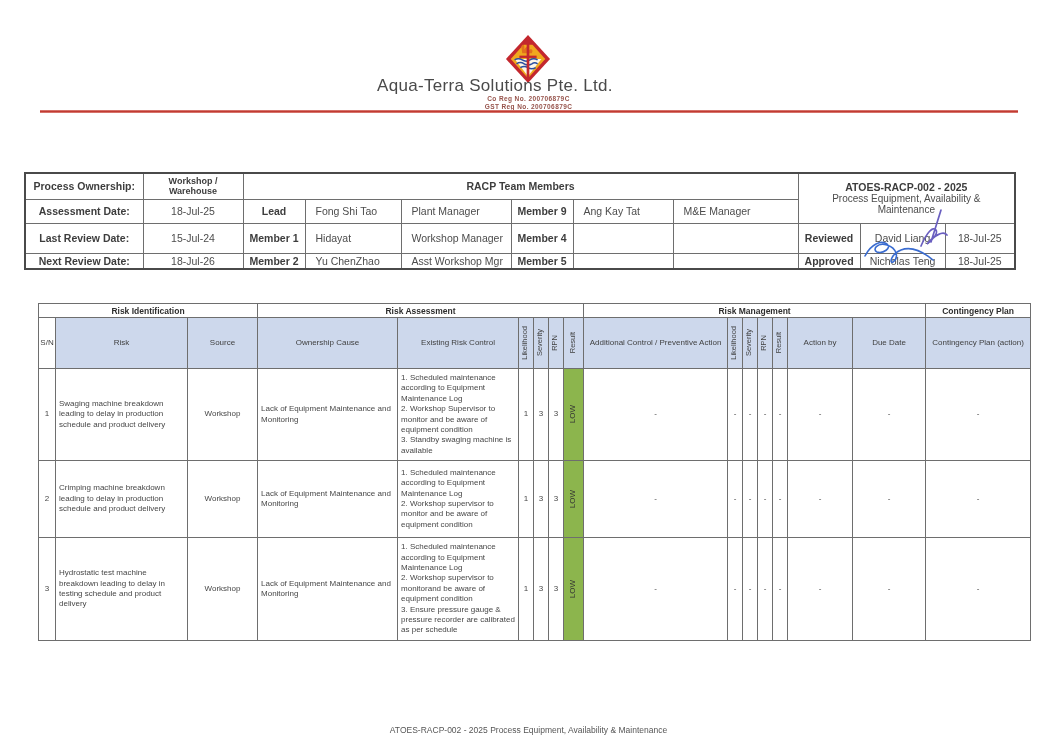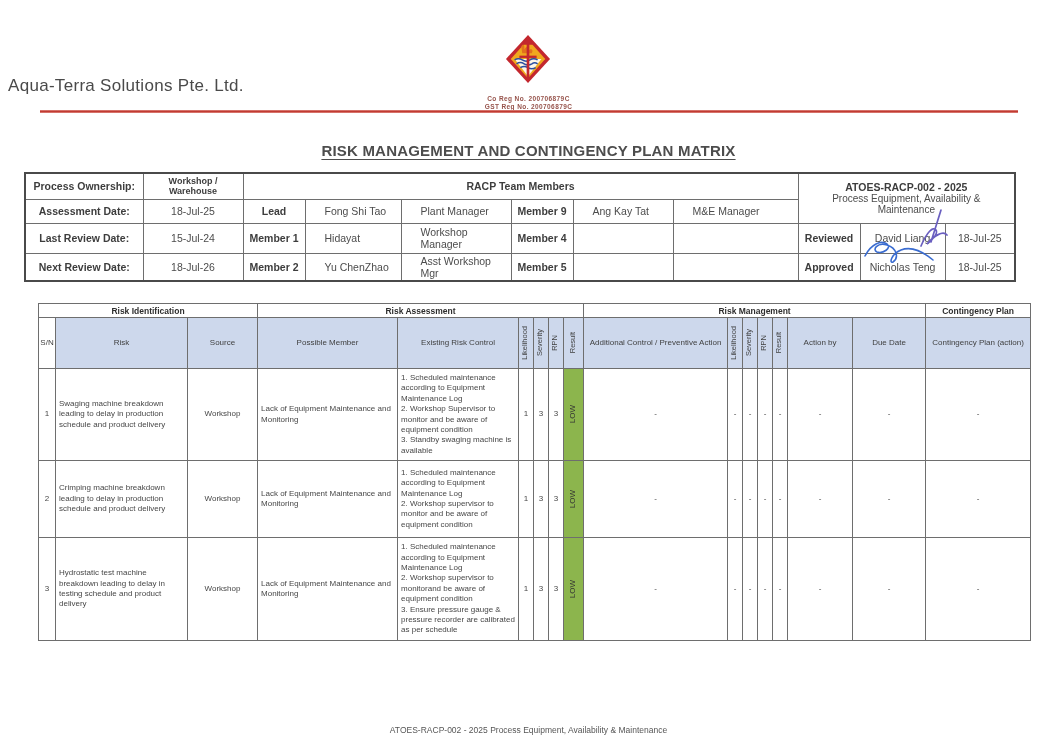--- a/index.html
+++ b/index.html
@@ -1,38 +1,38 @@
 <!DOCTYPE html>
 <html><head>
 <meta charset="utf-8">
 <style>
   html,body{margin:0;padding:0;background:#e9e9e9;}
   #page{position:relative;width:1057px;height:747px;background:#ffffff;overflow:hidden;
         font-family:"Liberation Sans",sans-serif;color:#3d3d3d;}
   
   #logo{position:absolute;left:505px;top:34px;width:46px;height:50px;}
-  #company-name{position:absolute;left:8px;top:76px;width:958px;text-align:left;
+  #company-name{position:absolute;left:16px;top:76px;width:958px;text-align:center;
         font-size:17px;color:#4a4a4a;letter-spacing:.3px;}
   .reg-line{position:absolute;left:0;width:1057px;text-align:center;
         font-size:6.5px;font-weight:bold;color:#96524a;letter-spacing:.4px;}
   #reg1{top:95px}#reg2{top:103px}
   #red-rule{position:absolute;left:40px;top:110px;width:978px;height:3px;
         background:linear-gradient(#e08b84,#c13b32,#e08b84);}
   #doc-title{position:absolute;left:0;top:142px;width:1057px;text-align:center;
         font-size:15px;font-weight:bold;color:#4d4d4d;text-decoration:underline;
         text-underline-offset:3px;letter-spacing:.2px;}
   
   table{border-collapse:collapse;table-layout:fixed;}
   td,th{border:1px solid #6e6e6e;overflow:visible;}
   
   #info-table{position:absolute;left:24px;top:172px;width:990px;border:2px solid #4a4a4a;}
   #info-table td{font-size:10.5px;padding:1px 4px;vertical-align:middle;}
   #info-table .lbl{font-weight:bold;text-align:center;}
   #info-table .val{text-align:center;color:#4c4c4c;}
-  #info-table .name{text-align:left;color:#4c4c4c;padding-left:19px;}
+  #info-table .name{text-align:left;color:#4c4c4c;padding-left:10px;}
   #info-table .small-bold{font-weight:bold;font-size:9px;text-align:center;}
   #info-table .sig-cell{position:relative;text-align:center;color:#4c4c4c;}
   .doc-code-line1{font-weight:bold;font-size:10.5px;text-align:center;}
   .doc-code-line2{font-size:10px;text-align:center;color:#4c4c4c;}
   .sig-svg{position:absolute;pointer-events:none;}
   
   #matrix-table{position:absolute;left:38px;top:303px;width:992px;border:1.5px solid #4a4a4a;}
   #matrix-table th{font-size:8.5px;font-weight:bold;color:#2e2e2e;padding:0;height:13px;background:#fff;}
   #matrix-table .colhead{background:#cdd8ec;font-weight:normal;font-size:8px;color:#3f3f3f;
         text-align:center;vertical-align:middle;height:48px;padding:1px;}
@@ -64,21 +64,20 @@
     <path d="M16,35 q4,-2.5 8,0 q4,2.5 8,0" stroke="#2b4ea0" stroke-width="1.6" fill="none"></path>
     <rect x="22.6" y="8" width="2.8" height="38" fill="#c3272e"></rect>
     <polygon points="24,2 29,11 19,11" fill="#c3272e"></polygon>
     <rect x="15" y="22.5" width="18" height="2.4" fill="#c3272e"></rect>
   </svg>
   <div id="company-name">Aqua-Terra Solutions Pte. Ltd.</div>
   <div id="reg1" class="reg-line">Co Reg No. 200706879C</div>
   <div id="reg2" class="reg-line">GST Reg No. 200706879C</div>
   <div id="red-rule"></div>
 
-  <div id="doc-title">RISK MANAGEMENT AND CONTINGENCY PLAN MATRIX</div>
 
   <table id="info-table">
     <colgroup>
       <col style="width:118px">
         <col style="width:100px">
         <col style="width:62px">
         <col style="width:96px">
       <col style="width:110px">
         <col style="width:62px">
         <col style="width:100px">
@@ -170,21 +169,21 @@
         <tr>
       <th colspan="3">Risk Identification</th>
       <th colspan="6">Risk Assessment</th>
       <th colspan="7">Risk Management</th>
       <th>Contingency Plan</th>
     </tr>
     <tr>
       <td class="colhead white">S/N</td>
       <td class="colhead">Risk</td>
       <td class="colhead">Source</td>
-      <td class="colhead">Possible Member</td>
+      <td class="colhead">Ownership Cause</td>
       <td class="colhead">Existing Risk Control</td>
       <td class="colhead">
             <span class="vtext">Likelihood</span>
           </td>
       <td class="colhead">
             <span class="vtext">Severity</span>
           </td>
       <td class="colhead">
             <span class="vtext">RPN</span>
           </td>

